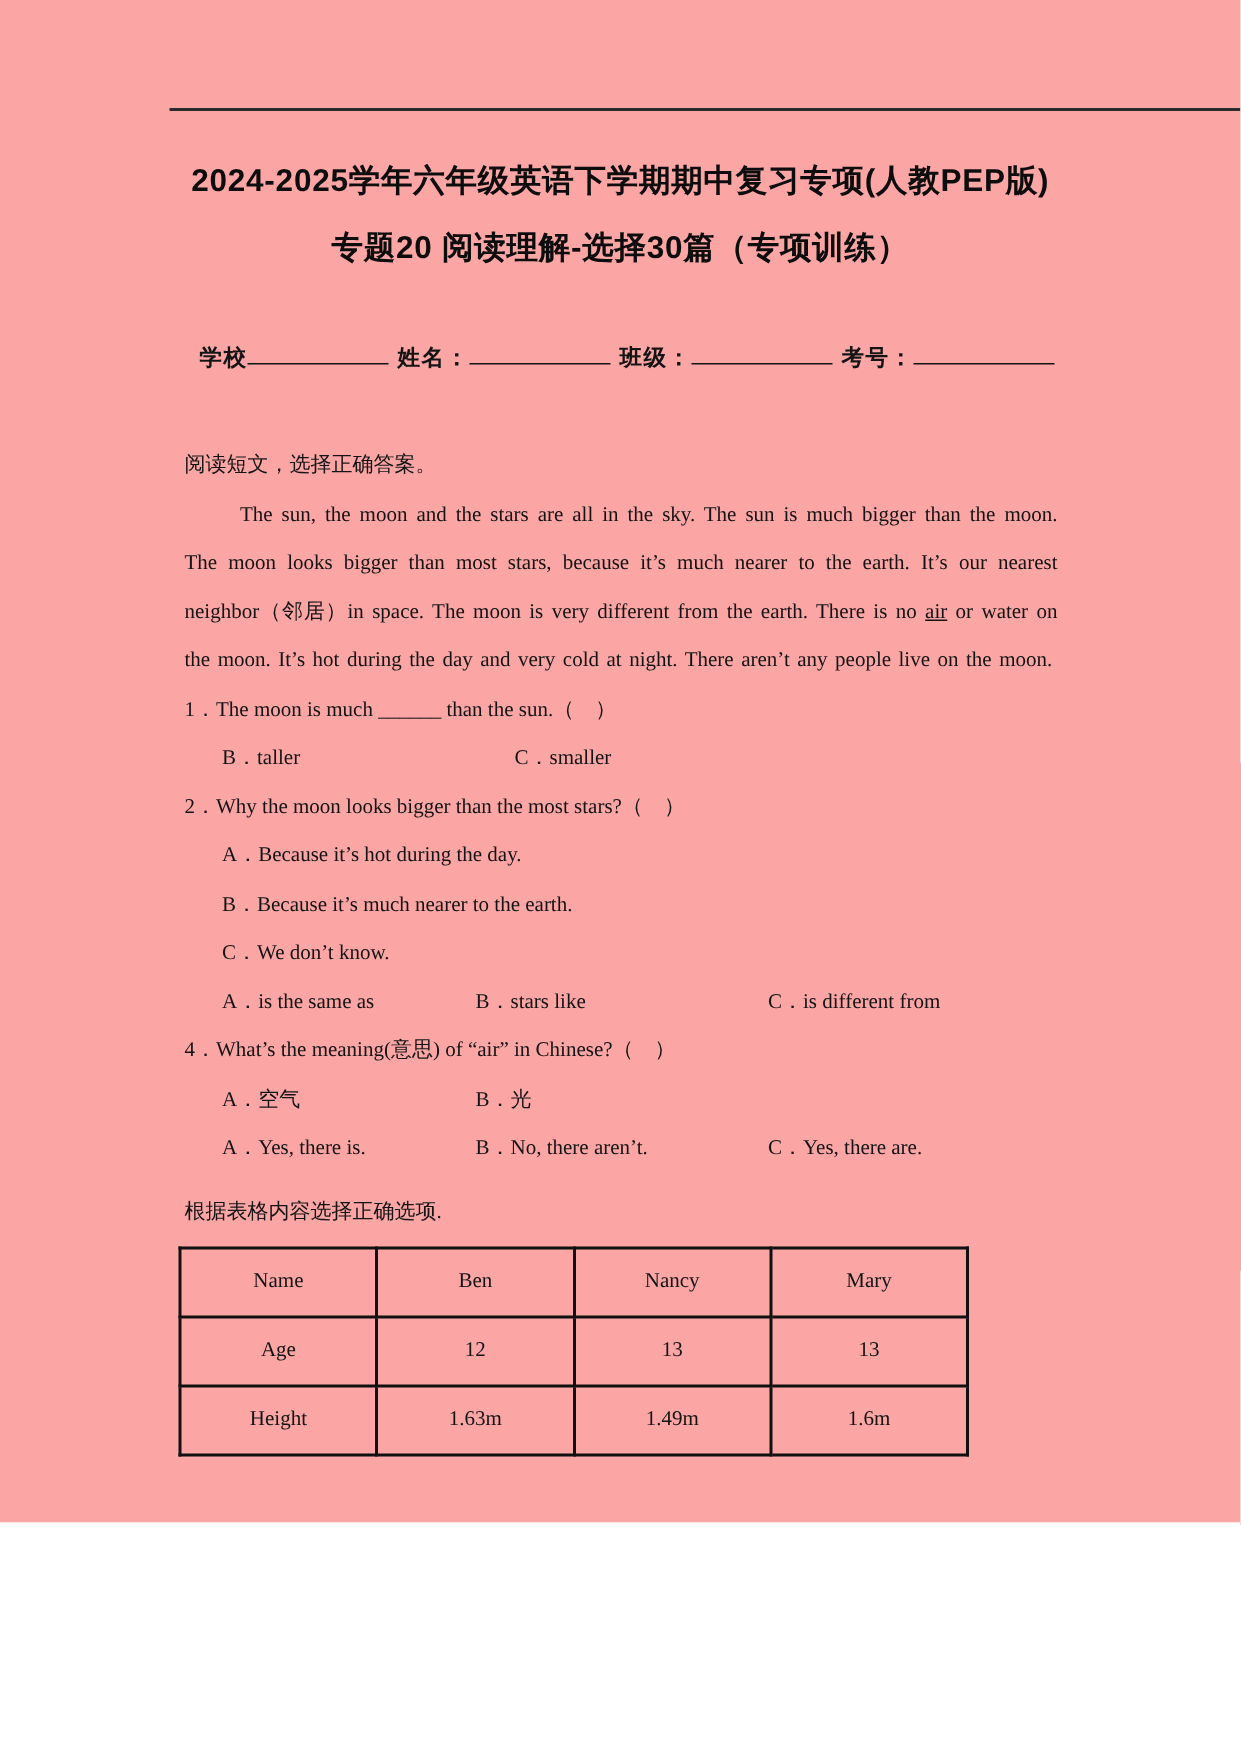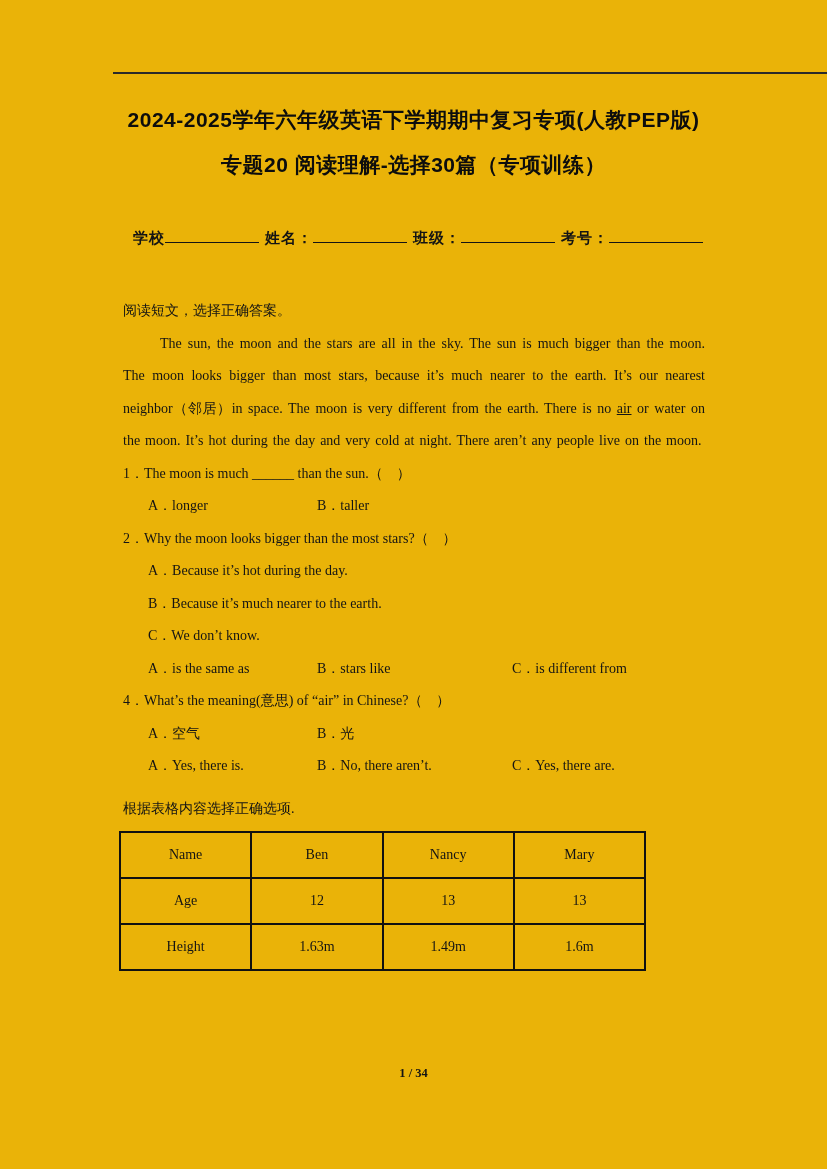--- a/index.html
+++ b/index.html
@@ -1,17 +1,17 @@
 <!DOCTYPE html>
 <html><head>
 <meta charset="utf-8">
 <style>
   html,body { margin:0; padding:0; background:#ffffff; }
   .page {
-    position:relative; width:827px; height:1169px; background:#eab308;
+    position:relative; width:827px; height:1015px; background:#fca5a5;
     font-family:"Liberation Serif","DejaVu Serif",serif; color:#111;
     overflow:hidden; margin:0 auto;
   }
   .header-rule { position:absolute; top:72px; left:113px; right:0px; height:2px; background:#2a2a2a; }
 
   .title1, .title2 {
     position:absolute; left:0; width:827px; text-align:center;
     font-family:"Liberation Sans","DejaVu Sans",sans-serif;
     font-weight:bold; font-size:21px; letter-spacing:0.5px; color:#0d0d0d;
   }
@@ -76,22 +76,22 @@
 
   <div class="content">
 
     <div class="instruction">阅读短文，选择正确答案。</div>
 
     <div class="passage"><span>The sun, the moon and the stars are all in the sky. The sun is much bigger than the moon. The moon looks bigger than most stars, because it’s much nearer to the earth. It’s our nearest neighbor（邻居）in space. The moon is very different from the earth. There is no </span><span class="uword">air</span><span> or water on the moon. It’s hot during the day and very cold at night. There aren’t any people live on the moon.</span></div>
 
     <div class="q">
       <div class="q-stem">1．The moon is much ______ than the sun.（　）</div>
       <div class="opt-row">
-        <span class="o1">A．longer</span>
         <span class="o2">B．taller</span>
+        <span class="o3">C．smaller</span>
       </div>
     </div>
 
     <div class="q">
       <div class="q-stem">2．Why the moon looks bigger than the most stars?（　）</div>
       <div class="opt-line">A．Because it’s hot during the day.</div>
       <div class="opt-line">B．Because it’s much nearer to the earth.</div>
       <div class="opt-line">C．We don’t know.</div>
     </div>
 

